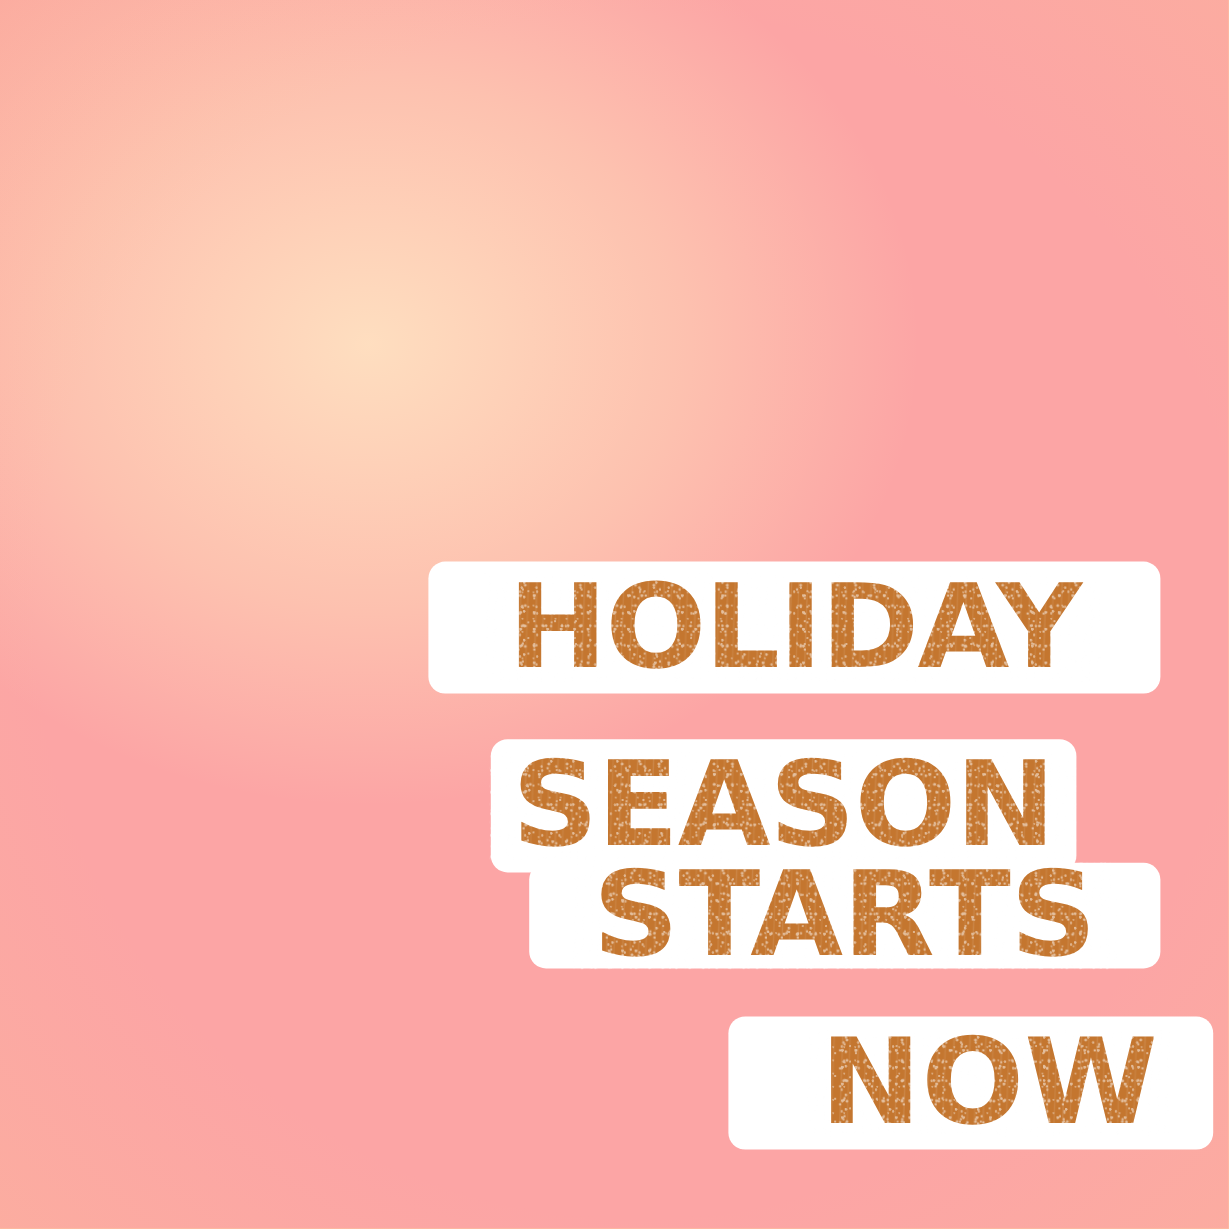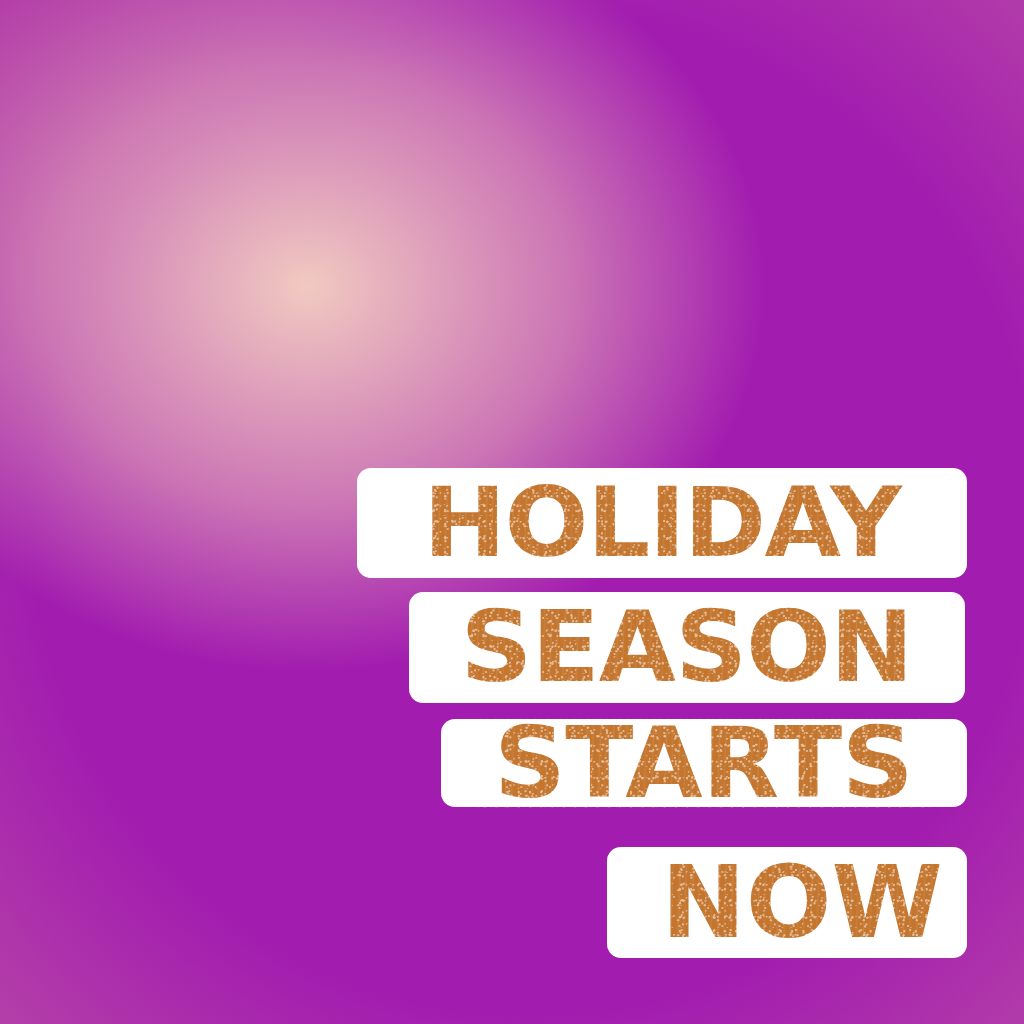--- a/index.html
+++ b/index.html
@@ -7,21 +7,21 @@
     margin: 0;
     padding: 0;
     background: #FDD79F;
   }
 
   .poster {
     position: relative;
     width: 1024px;
     height: 1024px;
     overflow: hidden;
-    background-color: #a21caf;
+    background-color: #fca5a5;
     font-family: "Liberation Sans", sans-serif;
     -webkit-font-smoothing: antialiased;
   }
 
   
   .bg-glow {
     position: absolute;
     inset: 0;
     background:
       radial-gradient(ellipse 620px 520px at 30% 28%,
@@ -55,23 +55,23 @@
     background: #FFFFFF;
     border-radius: 14px;
     display: flex;
     align-items: center;
     justify-content: center;
     box-sizing: border-box;
   }
 
   
   .line-box.l1 { left: 357px; top: 468px; width: 610px; height: 110px; }
-  .line-box.l2 { left: 409px; top: 592px; width: 556px; height: 111px; }
+  .line-box.l2 { left: 409px; top: 616px; width: 488px; height: 111px; }
   .line-box.l3 { left: 441px; top: 719px; width: 526px; height: 88px; }
-  .line-box.l4 { left: 607px; top: 847px; width: 360px; height: 111px; padding-left: 30px; }
+  .line-box.l4 { left: 607px; top: 847px; width: 404px; height: 111px; padding-left: 30px; }
 
   
   .word {
     position: relative;
     display: inline-block;
     color: #C4762F;
     font-family: "DejaVu Sans", sans-serif;
     font-weight: 700;
     font-size: 96px;
     line-height: 0.82;

